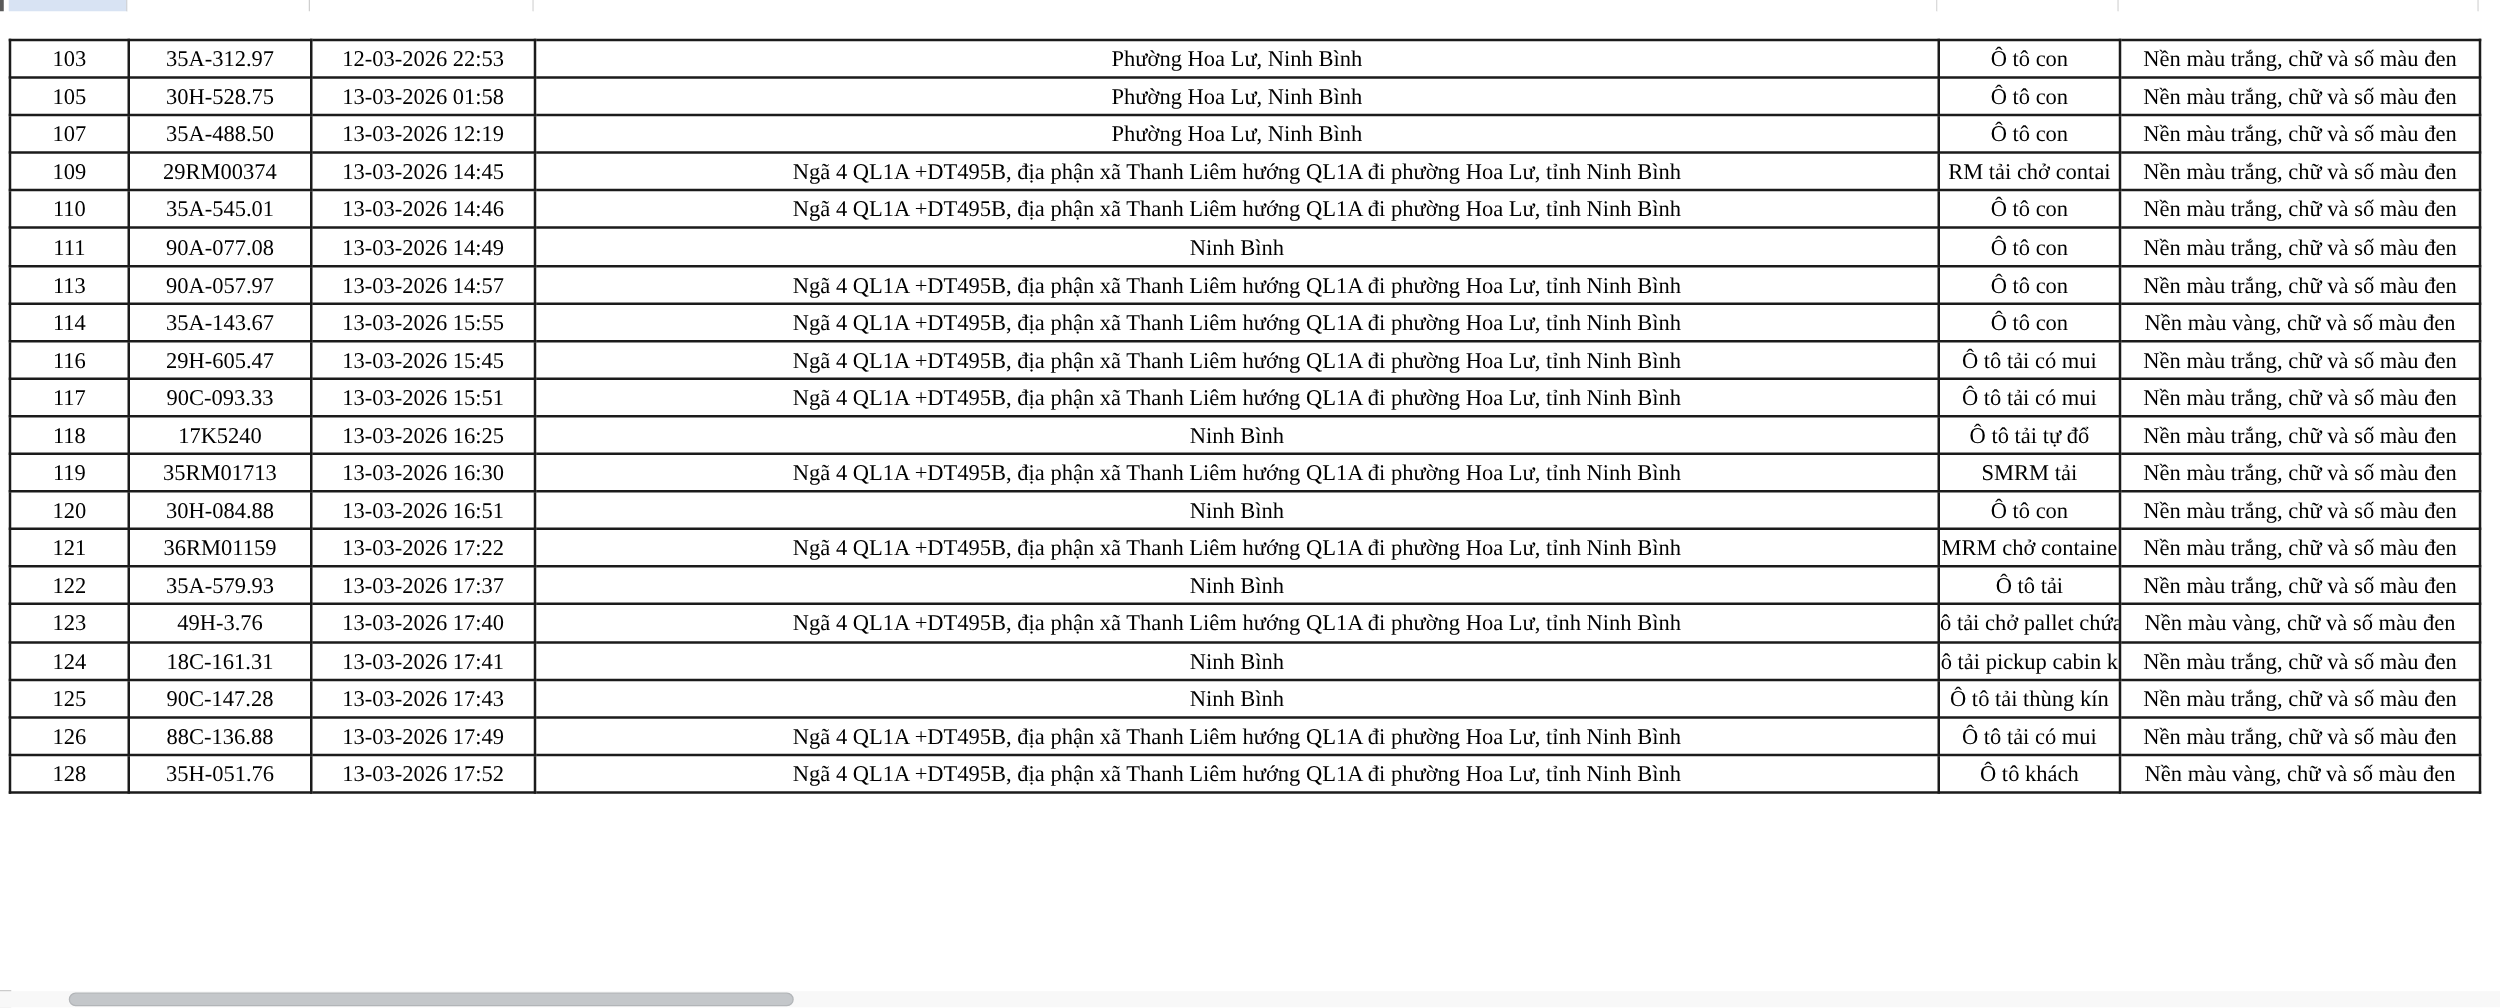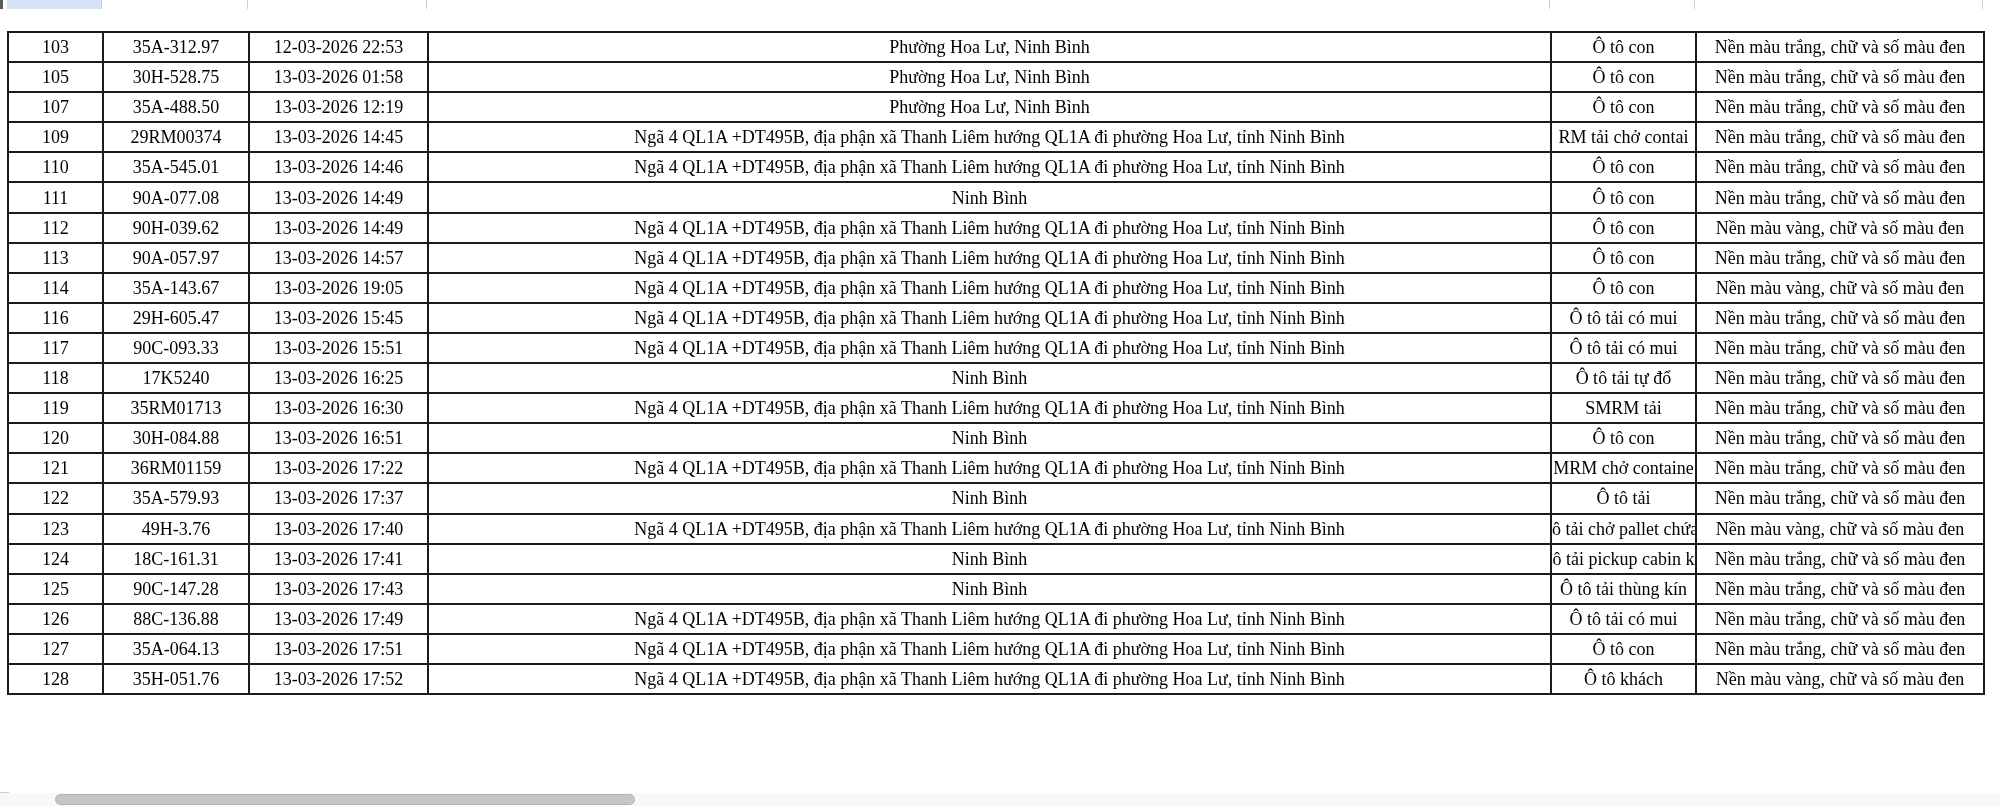--- a/index.html
+++ b/index.html
@@ -102,39 +102,31 @@
       </tr>
       <tr>
         <td class="c-index">111</td>
         <td class="c-plate">90A-077.08</td>
         <td class="c-datetime">13-03-2026 14:49</td>
         <td class="c-location">Ninh Bình</td>
         <td class="c-vehicle">Ô tô con</td>
         <td class="c-color">Nền màu trắng, chữ và số màu đen</td>
       </tr>
       <tr>
-        <td class="c-index">112</td>
-        <td class="c-plate">90H-039.62</td>
-        <td class="c-datetime">13-03-2026 14:49</td>
-        <td class="c-location">Ngã 4 QL1A +DT495B, địa phận xã Thanh Liêm hướng QL1A đi phường Hoa Lư, tỉnh Ninh Bình</td>
-        <td class="c-vehicle">Ô tô con</td>
-        <td class="c-color">Nền màu vàng, chữ và số màu đen</td>
-      </tr>
-      <tr>
         <td class="c-index">113</td>
         <td class="c-plate">90A-057.97</td>
         <td class="c-datetime">13-03-2026 14:57</td>
         <td class="c-location">Ngã 4 QL1A +DT495B, địa phận xã Thanh Liêm hướng QL1A đi phường Hoa Lư, tỉnh Ninh Bình</td>
         <td class="c-vehicle">Ô tô con</td>
         <td class="c-color">Nền màu trắng, chữ và số màu đen</td>
       </tr>
       <tr>
         <td class="c-index">114</td>
         <td class="c-plate">35A-143.67</td>
-        <td class="c-datetime">13-03-2026 19:05</td>
+        <td class="c-datetime">13-03-2026 15:55</td>
         <td class="c-location">Ngã 4 QL1A +DT495B, địa phận xã Thanh Liêm hướng QL1A đi phường Hoa Lư, tỉnh Ninh Bình</td>
         <td class="c-vehicle">Ô tô con</td>
         <td class="c-color">Nền màu vàng, chữ và số màu đen</td>
       </tr>
       <tr>
         <td class="c-index">116</td>
         <td class="c-plate">29H-605.47</td>
         <td class="c-datetime">13-03-2026 15:45</td>
         <td class="c-location">Ngã 4 QL1A +DT495B, địa phận xã Thanh Liêm hướng QL1A đi phường Hoa Lư, tỉnh Ninh Bình</td>
         <td class="c-vehicle">Ô tô tải có mui</td>
@@ -211,28 +203,20 @@
         <td class="c-location">Ninh Bình</td>
         <td class="c-vehicle">Ô tô tải thùng kín</td>
         <td class="c-color">Nền màu trắng, chữ và số màu đen</td>
       </tr>
       <tr>
         <td class="c-index">126</td>
         <td class="c-plate">88C-136.88</td>
         <td class="c-datetime">13-03-2026 17:49</td>
         <td class="c-location">Ngã 4 QL1A +DT495B, địa phận xã Thanh Liêm hướng QL1A đi phường Hoa Lư, tỉnh Ninh Bình</td>
         <td class="c-vehicle">Ô tô tải có mui</td>
-        <td class="c-color">Nền màu trắng, chữ và số màu đen</td>
-      </tr>
-      <tr>
-        <td class="c-index">127</td>
-        <td class="c-plate">35A-064.13</td>
-        <td class="c-datetime">13-03-2026 17:51</td>
-        <td class="c-location">Ngã 4 QL1A +DT495B, địa phận xã Thanh Liêm hướng QL1A đi phường Hoa Lư, tỉnh Ninh Bình</td>
-        <td class="c-vehicle">Ô tô con</td>
         <td class="c-color">Nền màu trắng, chữ và số màu đen</td>
       </tr>
       <tr>
         <td class="c-index">128</td>
         <td class="c-plate">35H-051.76</td>
         <td class="c-datetime">13-03-2026 17:52</td>
         <td class="c-location">Ngã 4 QL1A +DT495B, địa phận xã Thanh Liêm hướng QL1A đi phường Hoa Lư, tỉnh Ninh Bình</td>
         <td class="c-vehicle">Ô tô khách</td>
         <td class="c-color">Nền màu vàng, chữ và số màu đen</td>
       </tr>

